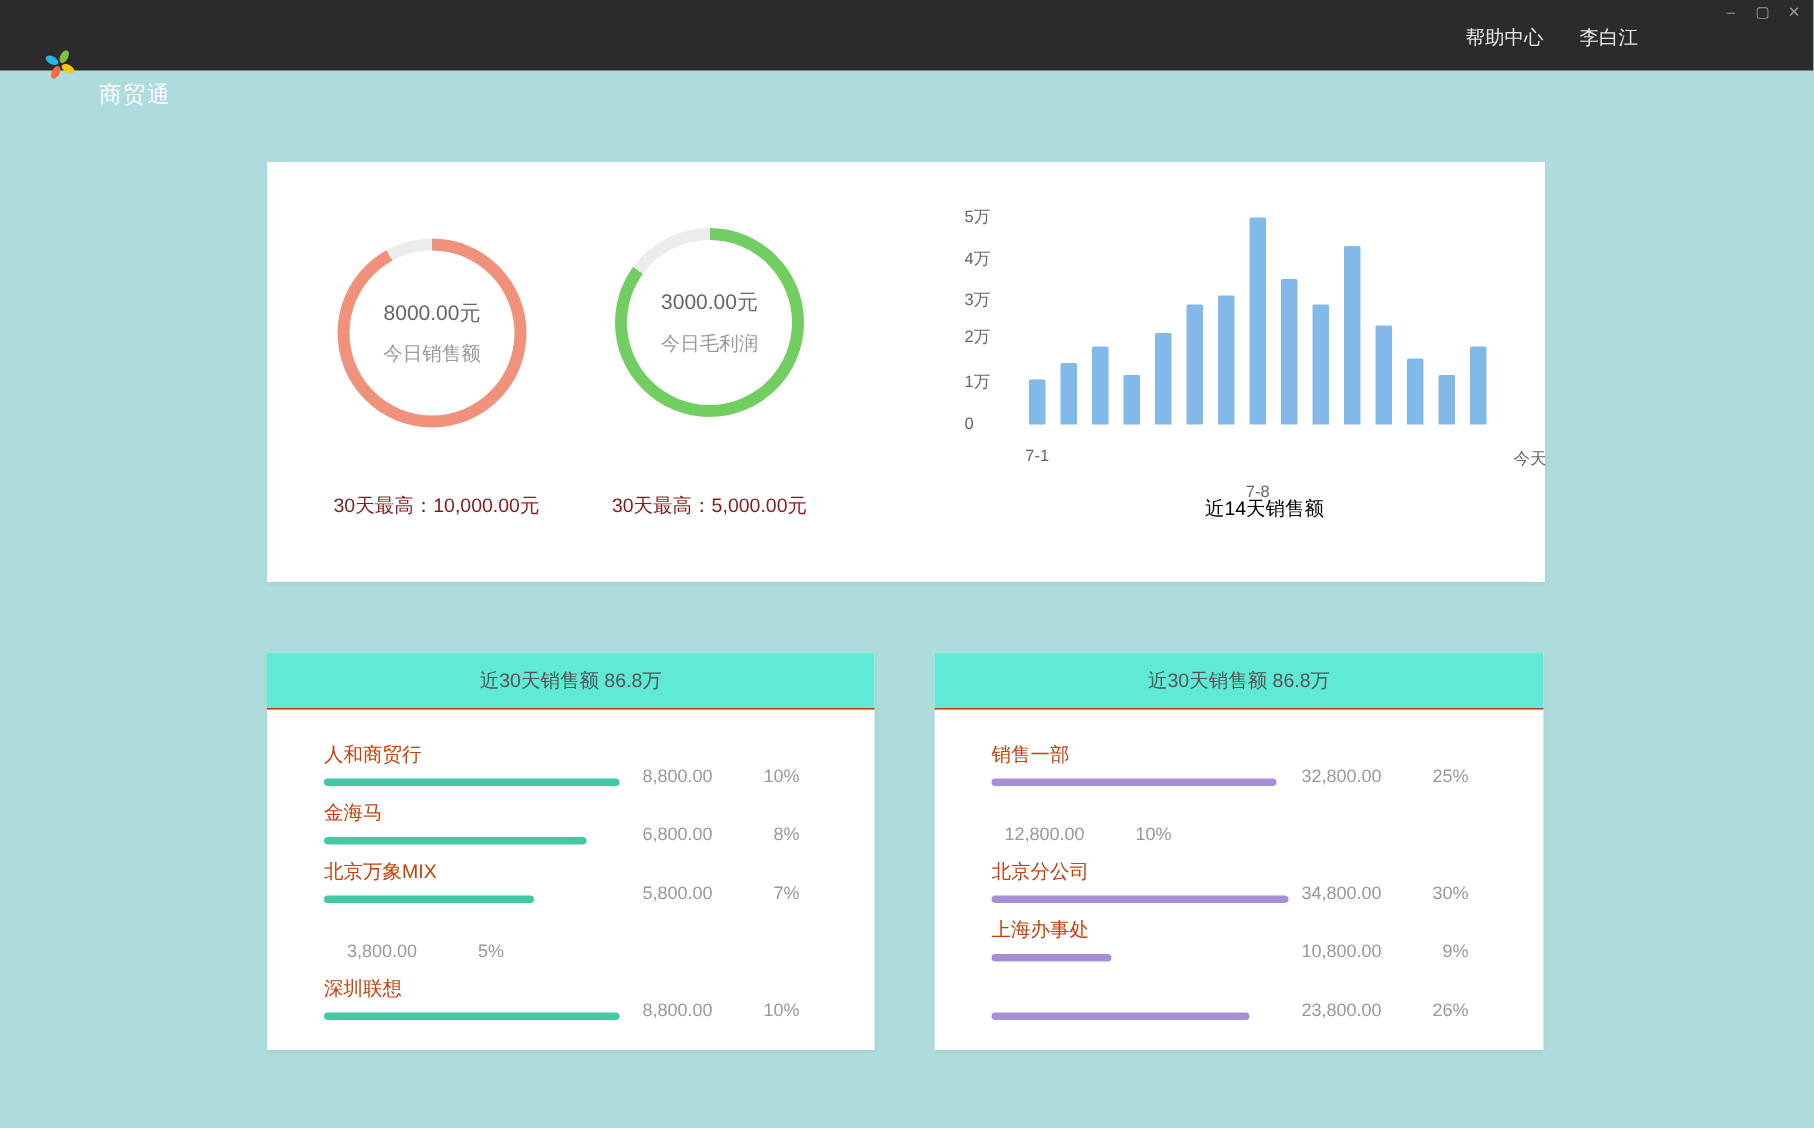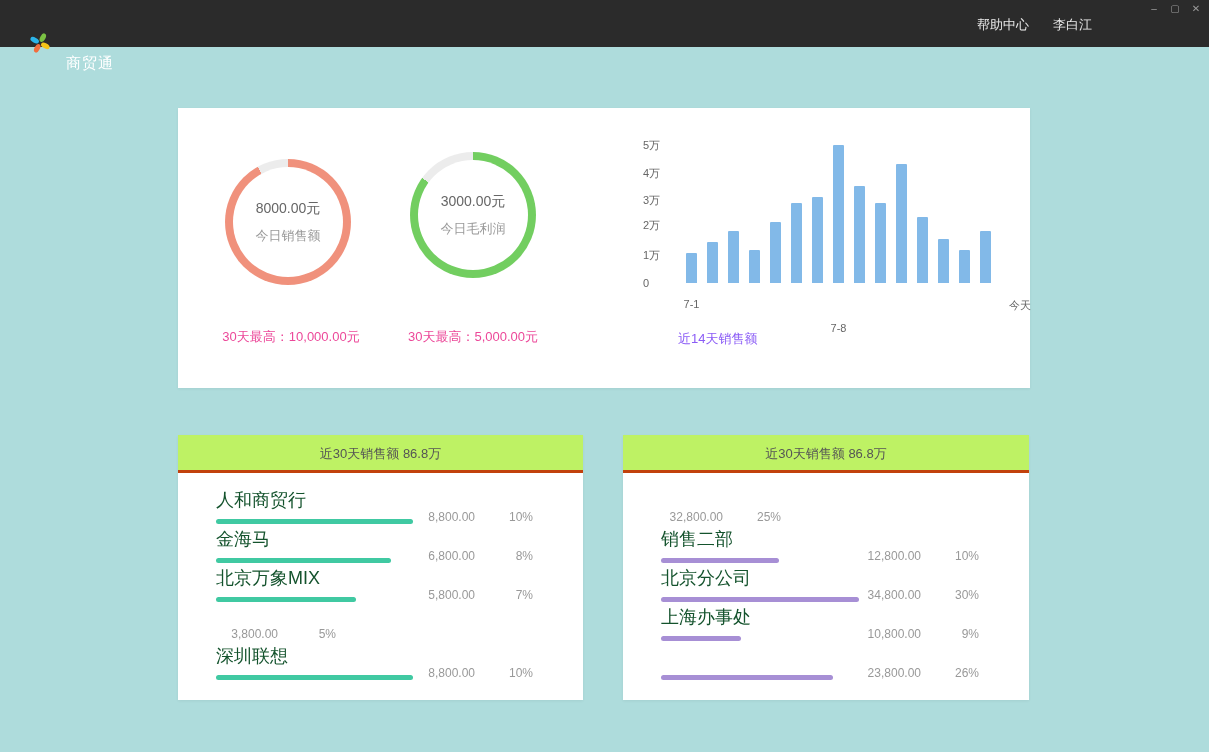--- a/index.html
+++ b/index.html
@@ -22,43 +22,43 @@
   .overview-card { left:178px; top:108px; width:852px; height:280px; }
 
   
   .ring { width:126px; height:126px; border-radius:50%; display:flex; align-items:center; justify-content:center; }
   .ring-inner { width:110px; height:110px; border-radius:50%; background:#ffffff; display:flex; flex-direction:column; align-items:center; justify-content:center; gap:9px; }
   .ring-value { font-size:14px; color:#666666; }
   .ring-label { font-size:13px; color:#999999; }
   .donut-block { position:absolute; }
   .donut1 { left:47px; top:51px; }
   .donut2 { left:232px; top:44px; }
-  .footnote { position:absolute; top:220px; font-size:13px; color:#ec4899; text-align:center; }
+  .footnote { position:absolute; top:220px; font-size:13px; color:#7f1d1d; text-align:center; }
   .fn1 { left:0; width:226px; }
   .fn2 { left:215px; width:160px; }
 
   
   .chart-block { position:absolute; left:465px; top:30px; width:360px; height:180px; }
   .y-axis { position:absolute; left:0; top:7px; width:36px; height:138px; }
   .y-tick { position:absolute; left:0; font-size:11px; color:#666666; line-height:12px; }
   .plot { position:absolute; left:43px; top:7px; width:305px; height:138px; display:flex; justify-content:space-between; align-items:flex-end; }
   .bar { width:11px; border-radius:1px 1px 0 0; }
   .x-axis { position:absolute; left:43px; top:160px; width:305px; height:14px; }
   .x-tick { position:absolute; transform:translateX(-50%); font-size:11px; color:#666666; white-space:nowrap; }
-  .chart-caption { position:absolute; left:500px; top:222px; width:330px; text-align:left; font-size:13px; color:#8b5cf6; }
+  .chart-caption { position:absolute; left:500px; top:222px; width:330px; text-align:center; font-size:13px; color:#000000; }
 
   
   .panel { width:405px; height:265px; top:435px; }
   .panel-left { left:178px; }
   .panel-right { left:623px; width:406px; }
-  .panel-header { height:38px; line-height:38px; background:#bef264; text-align:center; font-size:13px; color:#555555; border-bottom:3px solid #c2410c; }
+  .panel-header { height:38px; line-height:38px; background:#5eead4; text-align:center; font-size:13px; color:#555555; border-bottom:1px solid #c2410c; }
   .panel-rows { padding:12px 0 0 0; }
   .panel-row { display:flex; align-items:flex-end; justify-content:space-between; height:39px; padding:0 50px 0 38px; }
   .row-left { flex:1; }
-  .row-name { font-size:18px; color:#14532d; margin-bottom:7px; }
+  .row-name { font-size:13px; color:#c2410c; margin-bottom:7px; }
   .row-bar { height:5px; border-radius:3px; }
   .row-right { display:flex; gap:30px; font-size:12px; color:#999999; padding-bottom:0; }
   .row-amount { min-width:62px; text-align:right; }
   .row-percent { min-width:28px; text-align:right; }
 </style>
 </head>
 <body>
 
 <div class="screen">
 
@@ -199,31 +199,31 @@
   </div>
 </div>
   </section>
 
   <section class="card panel panel-right">
     <div class="panel-header">
       <span>近30天销售额 86.8万</span>
     </div>
     <div class="panel-rows">
   <div class="panel-row">
+    <div class="row-left">
+      <div class="row-name">销售一部</div>
+      <div class="row-bar" style="width: 190px; background: rgb(167, 143, 213);"></div>
+    </div>
     <div class="row-right">
       <span class="row-amount">32,800.00</span>
       <span class="row-percent">25%</span>
     </div>
   </div>
 
   <div class="panel-row">
-    <div class="row-left">
-      <div class="row-name">销售二部</div>
-      <div class="row-bar" style="width: 118px; background: rgb(167, 143, 213);"></div>
-    </div>
     <div class="row-right">
       <span class="row-amount">12,800.00</span>
       <span class="row-percent">10%</span>
     </div>
   </div>
 
   <div class="panel-row">
     <div class="row-left">
       <div class="row-name">北京分公司</div>
       <div class="row-bar" style="width: 198px; background: rgb(167, 143, 213);"></div>

